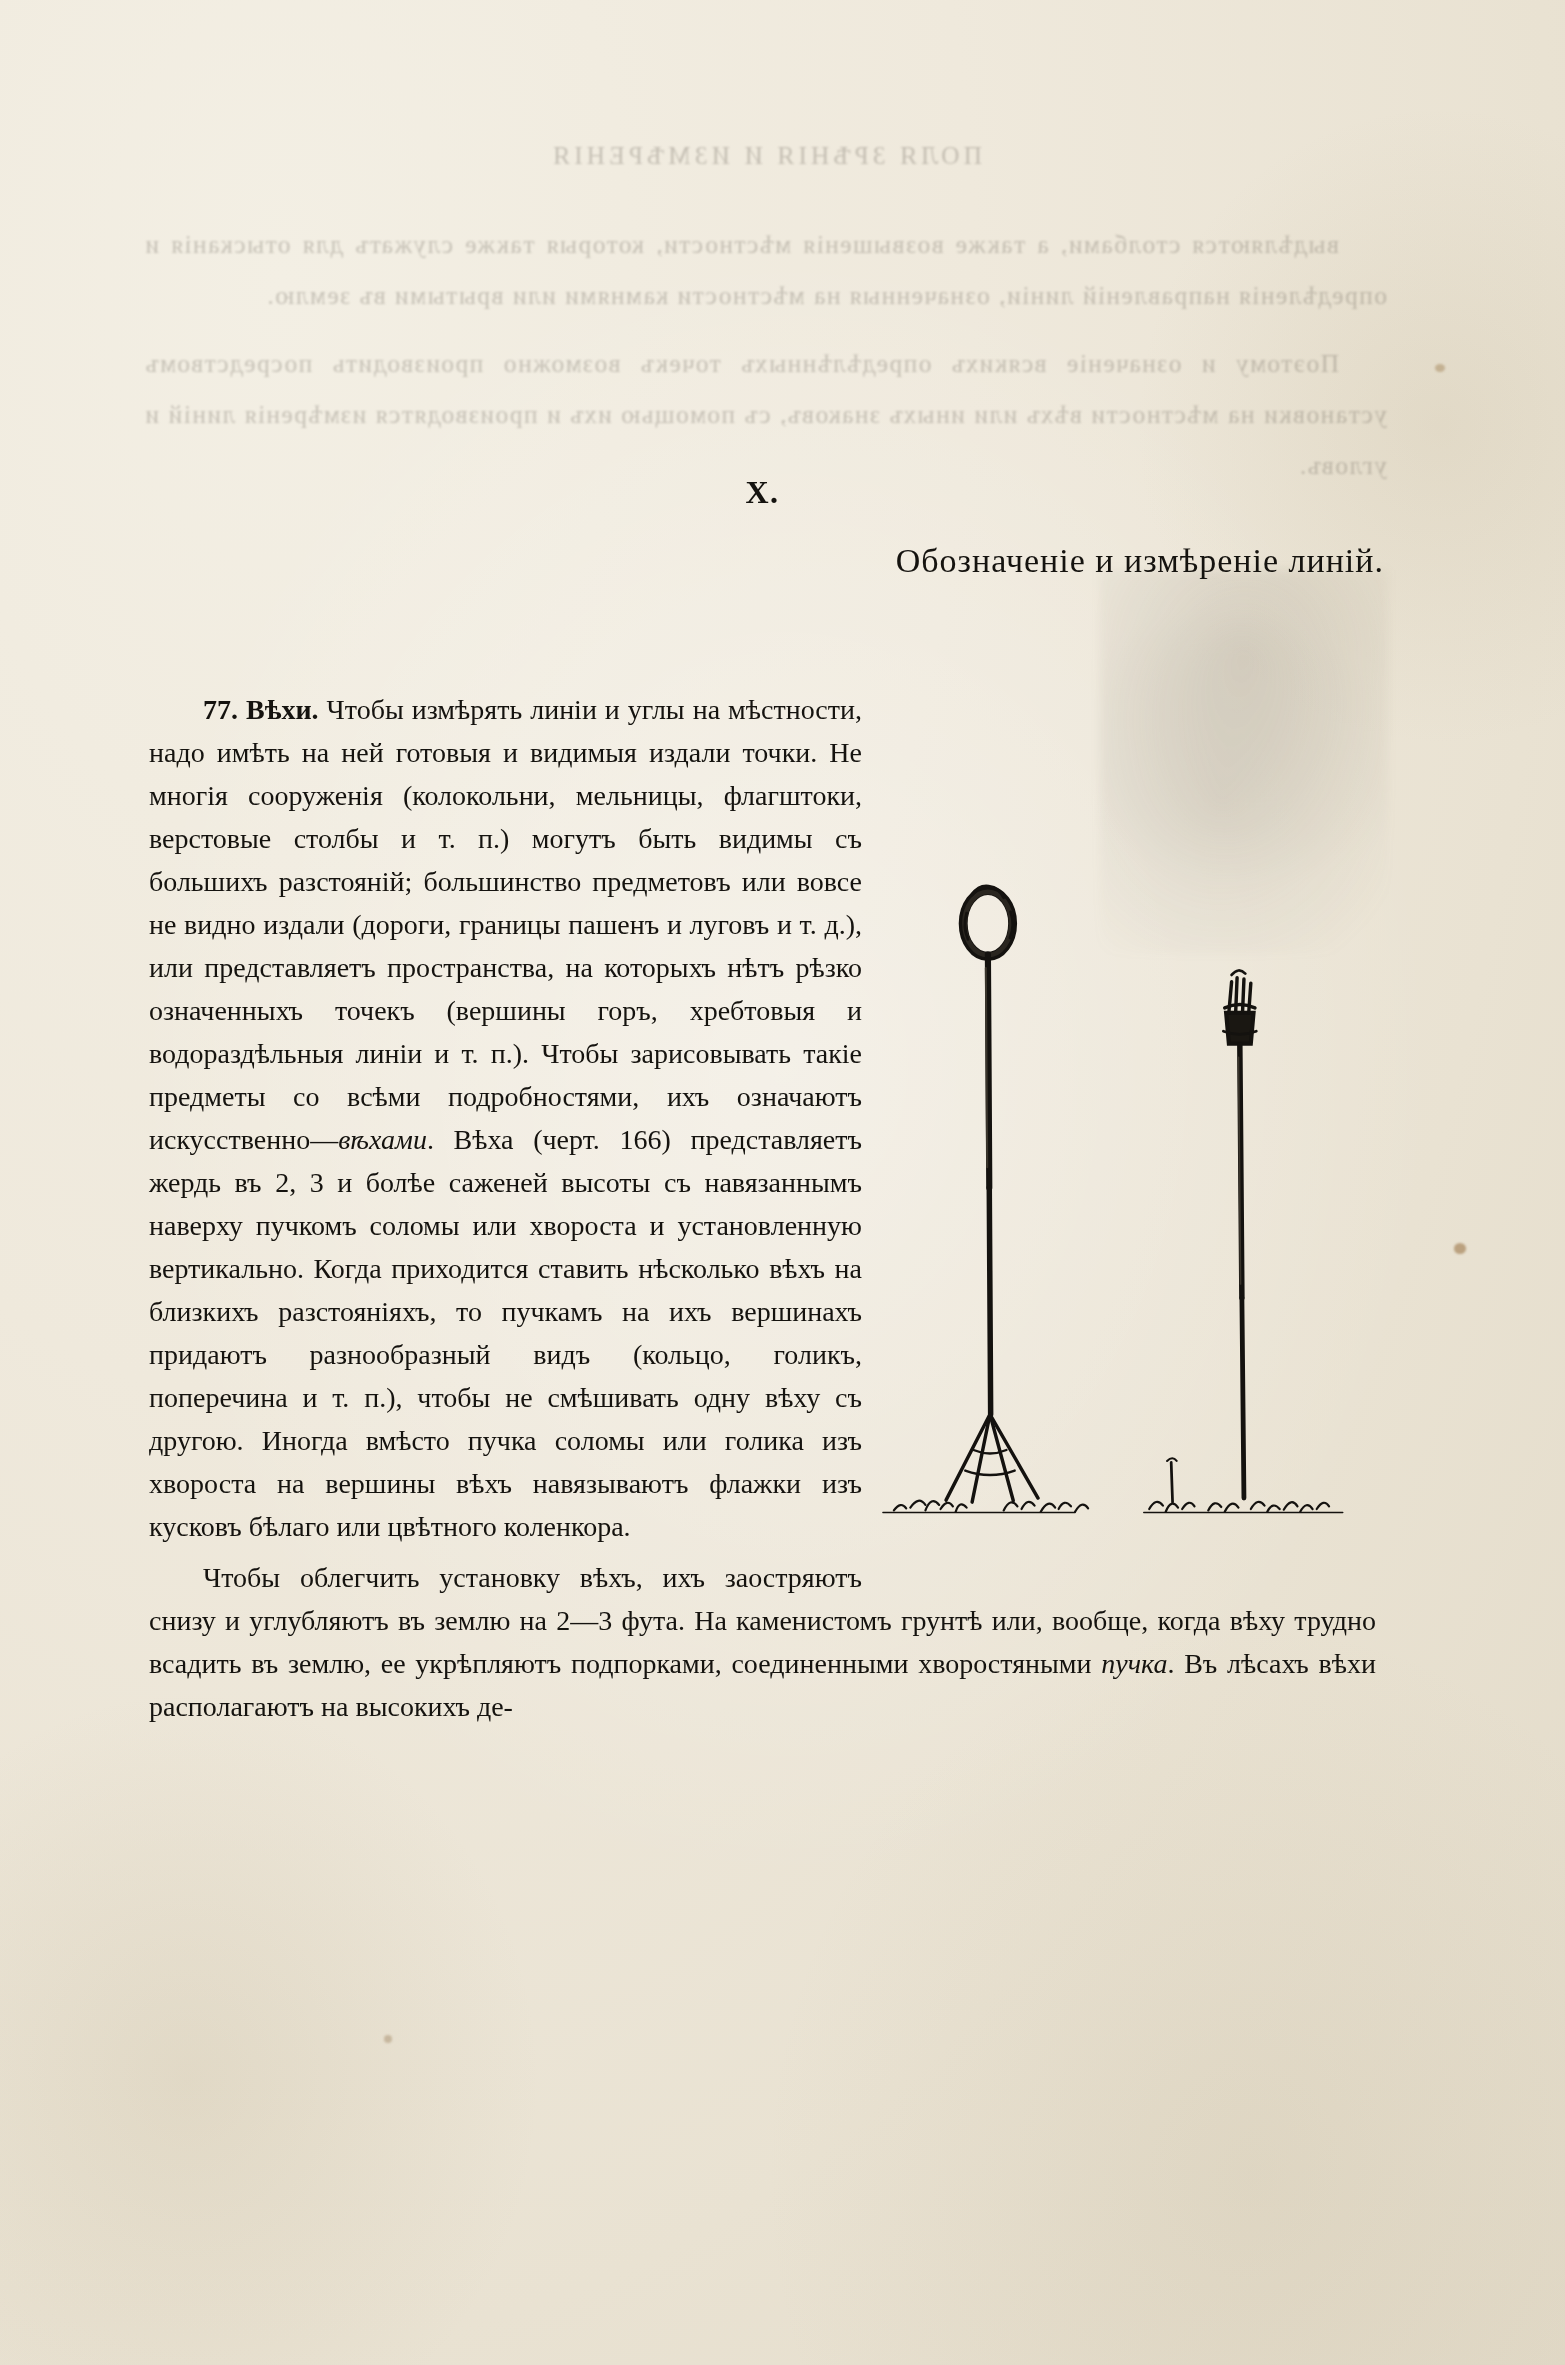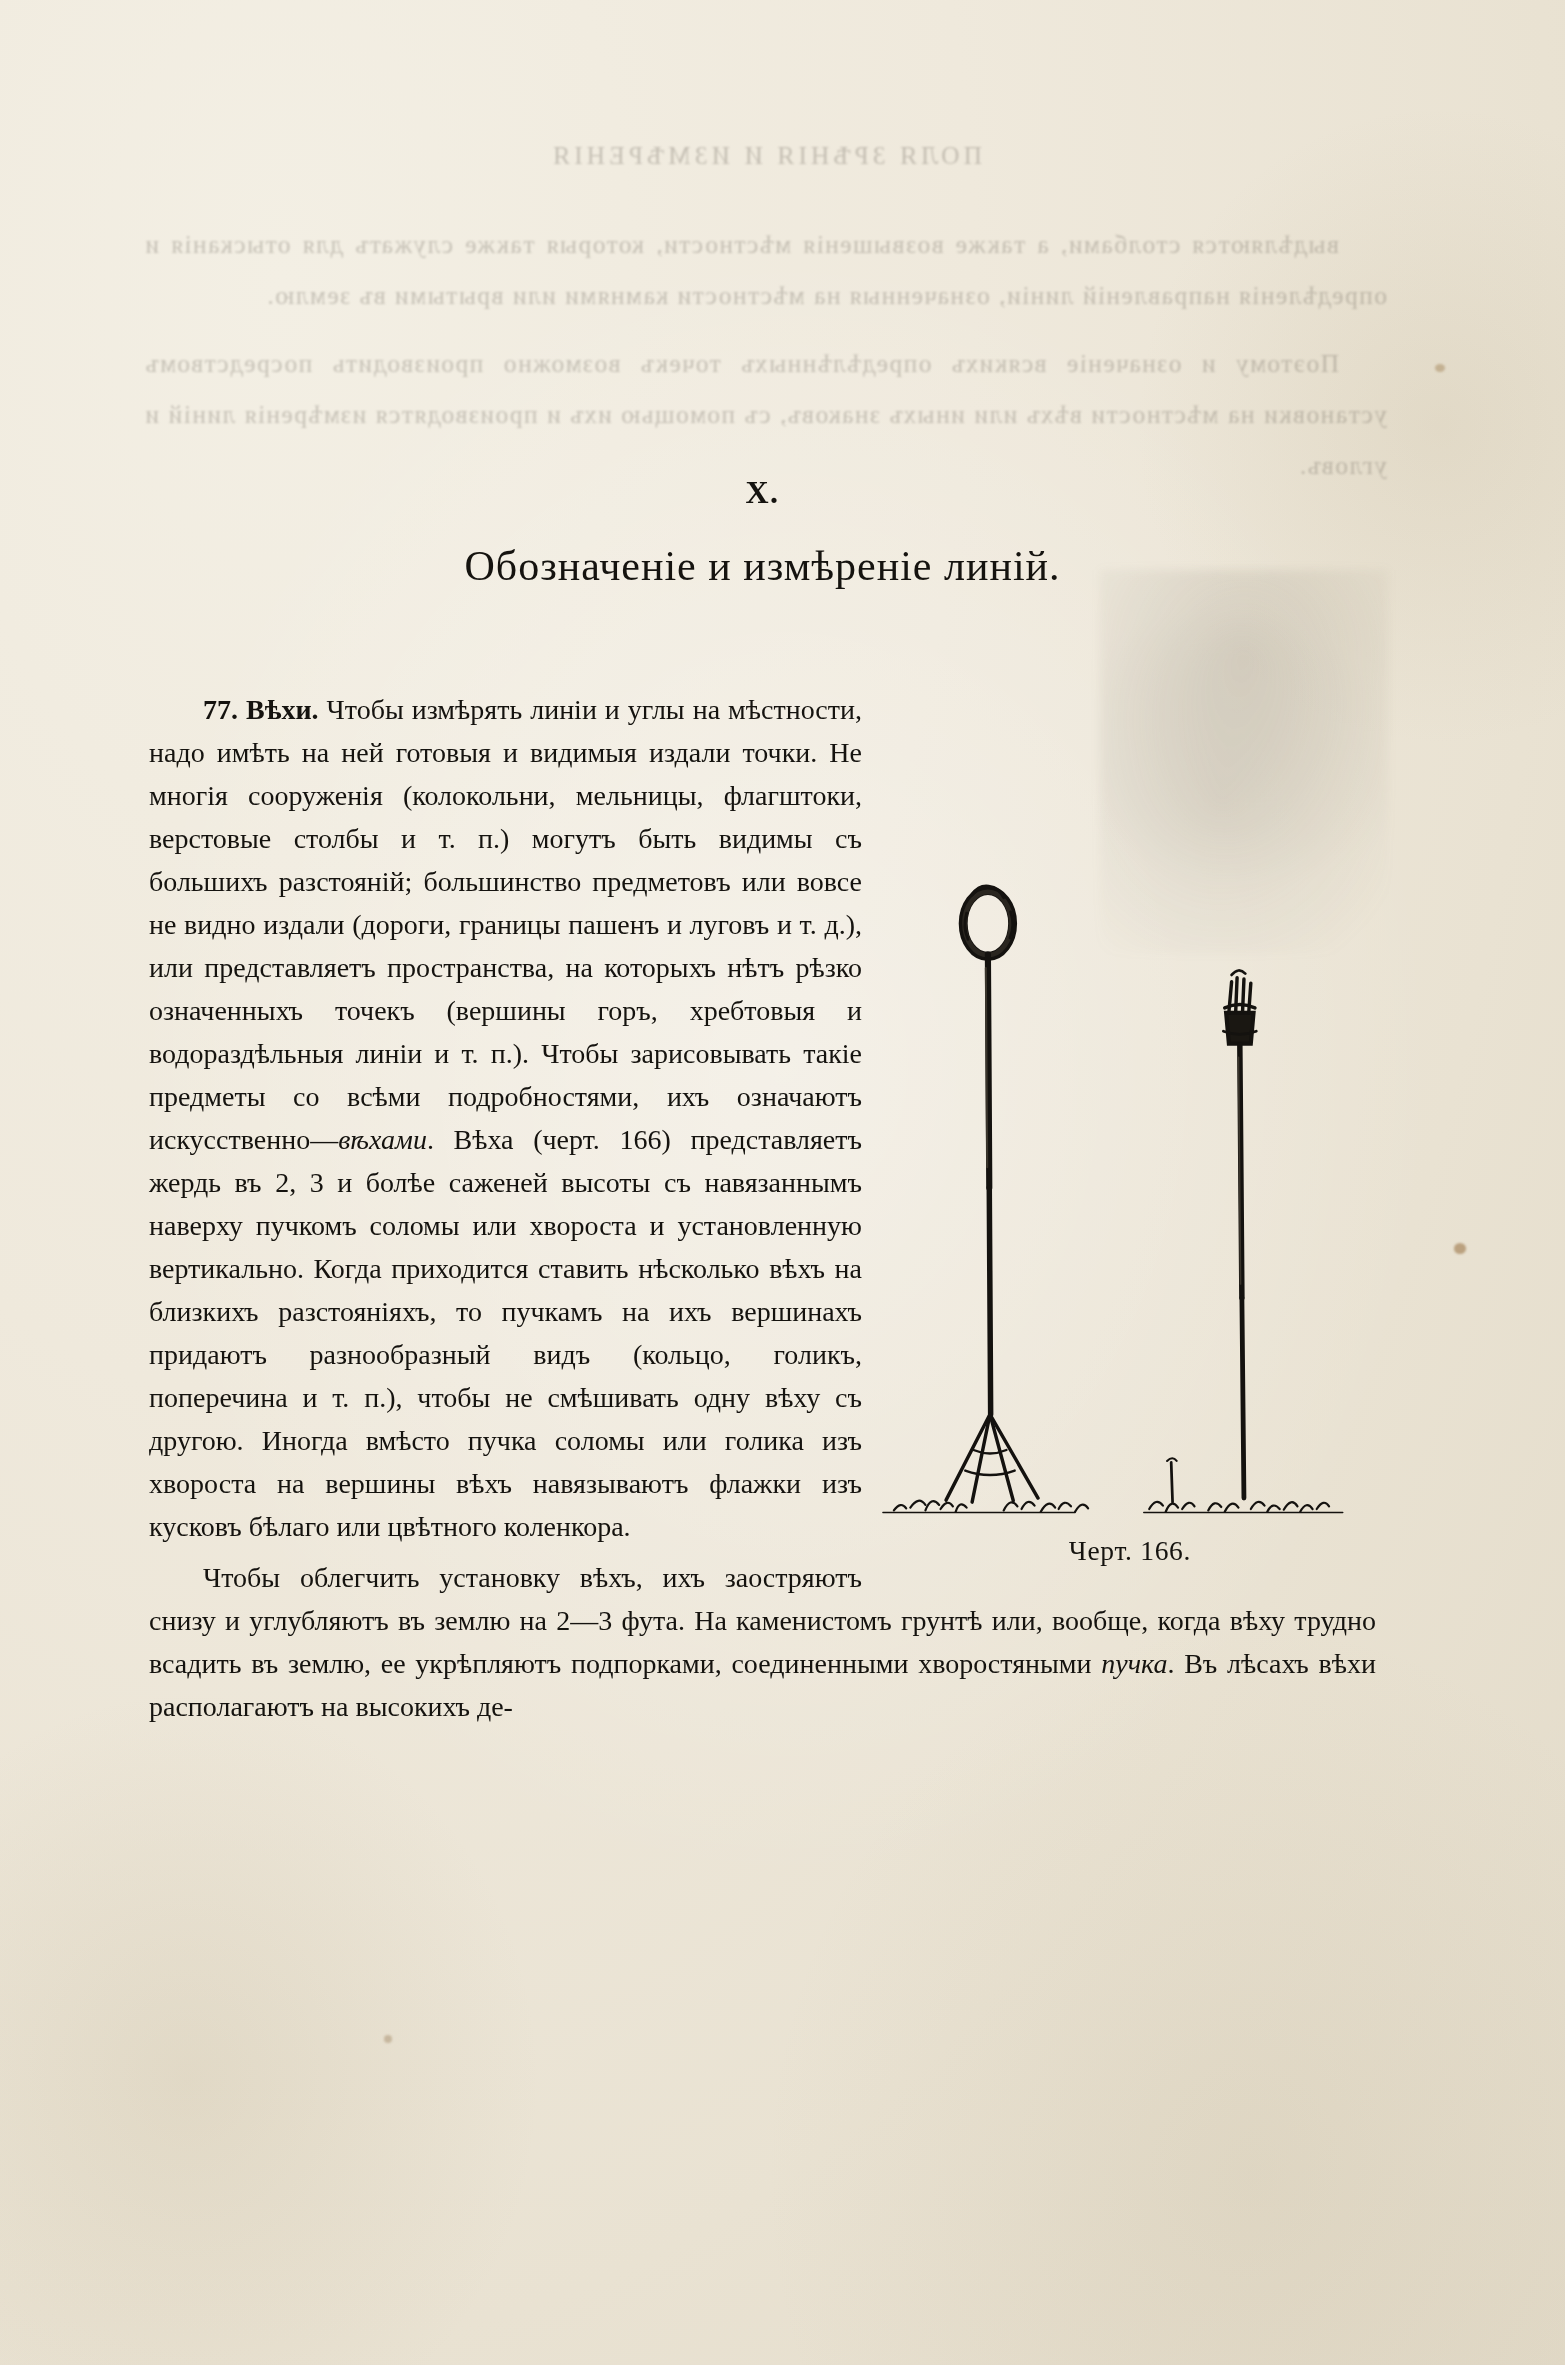--- a/index.html
+++ b/index.html
@@ -99,22 +99,22 @@
     font-size: 32px;
     font-weight: 700;
     letter-spacing: 1.4px;
   }
 
   .chapter-title {
     position: absolute;
     left: 0;
     top: 542px;
     width: 1243px;
-    text-align: center;
-    font-size: 42px;
+    text-align: right;
+    font-size: 34px;
     letter-spacing: 1px;
     white-space: nowrap;
   }
 
   .body-text {
     position: absolute;
     left: 0;
     top: 680px;
     width: 1243px;
     font-size: 28px;
@@ -244,18 +244,17 @@
             <path d="M518 932 q10 -20 20 -6"></path>
             <path d="M556 928 q10 -18 20 -5"></path>
             <path d="M580 932 q8 -16 18 -4"></path>
             <path d="M604 929 q11 -19 20 -5"></path>
             <path d="M628 932 q9 -17 18 -4"></path>
             <path d="M652 928 q10 -16 18 -4"></path>
             <path d="M400 933 L690 933" stroke-width="2"></path>
           </g>
         </g>
       </svg>
-      <div class="figure-caption">Черт. 166.</div>
     </div>
 
   </div>
 </div>
 
 
 </body></html>

